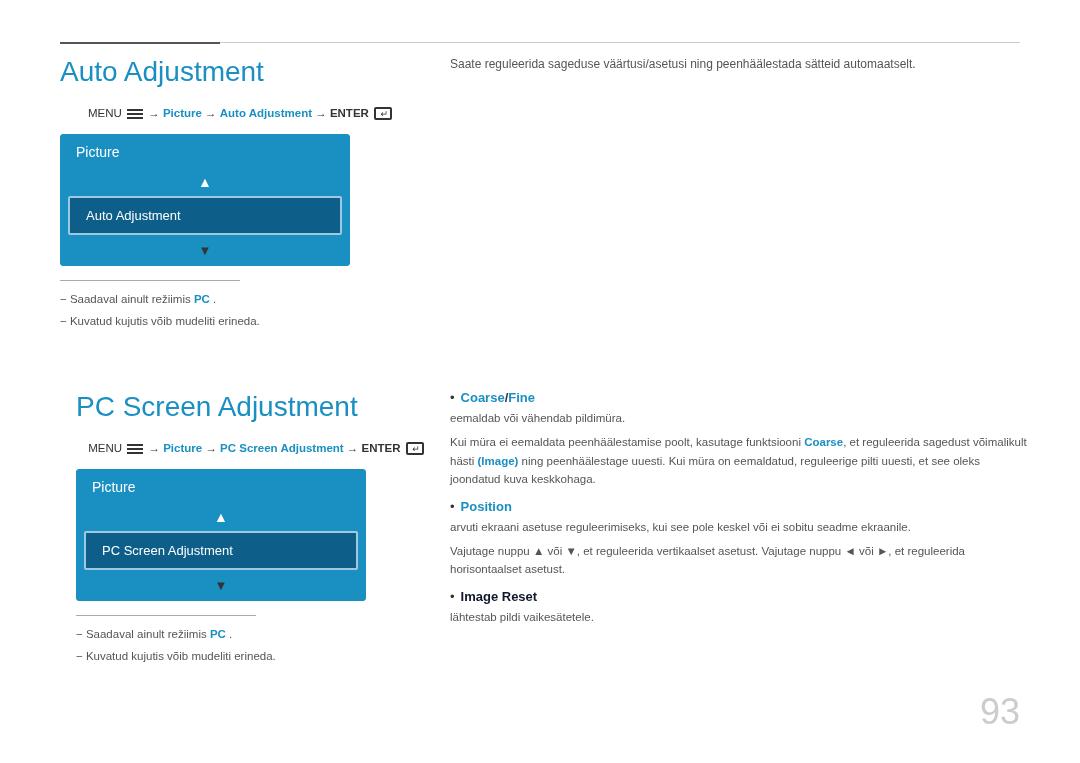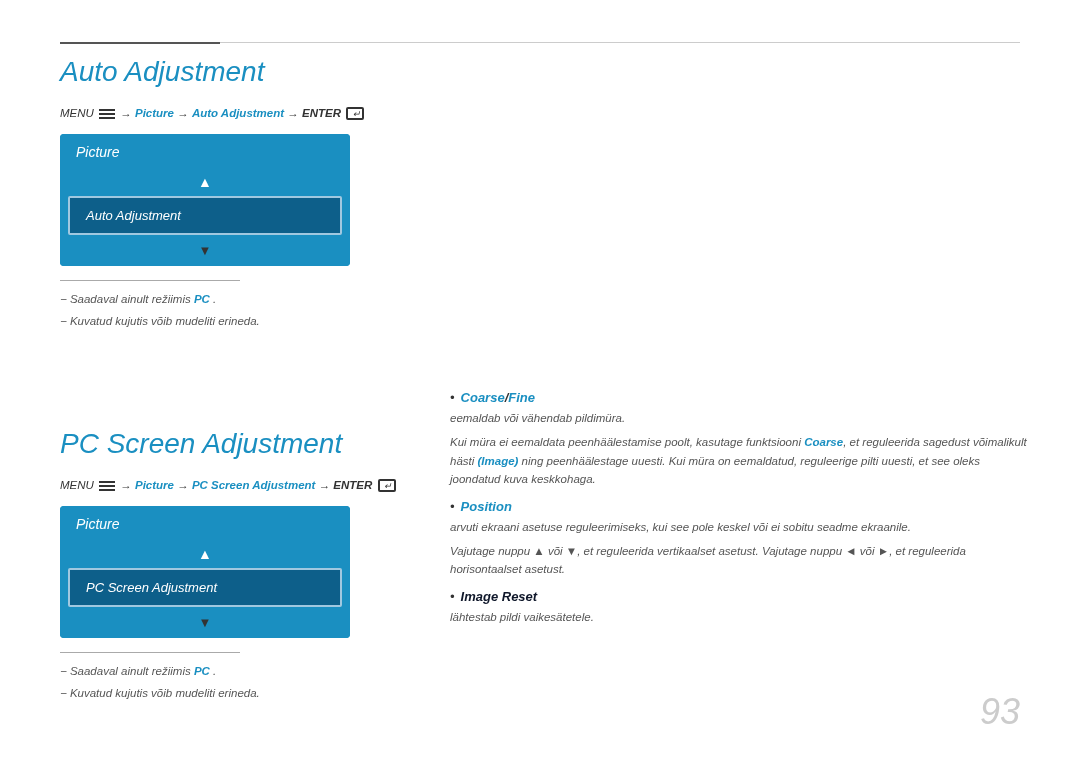--- a/index.html
+++ b/index.html
@@ -12,21 +12,20 @@
       color: #333;
       overflow: hidden;
       position: relative;
     }
 
     .page-container {
       width: 1080px;
       height: 763px;
       position: relative;
       padding: 0;
-      font-style: italic;
     }
 
     
     .top-rule {
       position: absolute;
       top: 42px;
       left: 60px;
       right: 60px;
       height: 1px;
       background: #ccc;
@@ -64,20 +63,21 @@
       margin-bottom: 18px;
       line-height: 1.2;
     }
 
     
     .menu-path {
       font-size: 11.5px;
       color: #333;
       margin-bottom: 14px;
       font-weight: 500;
+      text-align: center;
     }
     .menu-path .highlight {
       color: #1a8fc1;
       font-weight: 700;
     }
     .menu-path .bold {
       font-weight: 700;
     }
 
     
@@ -142,23 +142,22 @@
       font-size: 12px;
       color: #555;
       line-height: 1.6;
       margin-bottom: 20px;
     }
 
     
     .section2-left {
       position: absolute;
       top: 390px;
-      left: 60px;
+      left: 76px;
       width: 360px;
-      margin-top: 37px;
     }
     .section2-right {
       position: absolute;
       top: 390px;
       left: 450px;
       right: 48px;
     }
 
     
     .bullet-section {
@@ -255,20 +254,23 @@
       <span>− Saadaval ainult režiimis </span>
       <span style="font-weight:700;color:#1a8fc1;">PC</span>
       <span>.</span>
     </p>
     <p class="note">
       <span>− Kuvatud kujutis võib mudeliti erineda.</span>
     </p>
 
   </div>
 
+  <div class="right-col">
+    <p class="right-description">Saate reguleerida sageduse väärtusi/asetusi ning peenhäälestada sätteid automaatselt.</p>
+  </div>
 
   <div class="section2-left">
 
     <h1 class="section-title">PC Screen Adjustment</h1>
 
     <div class="menu-path">
       <span>MENU </span>
       <span style="display:inline-block;width:16px;height:12px;vertical-align:middle;margin:0 2px;position:relative;">
         <span style="display:block;position:absolute;top:1px;left:0;right:0;height:2px;background:#333;"></span>
         <span style="display:block;position:absolute;top:5px;left:0;right:0;height:2px;background:#333;"></span>

